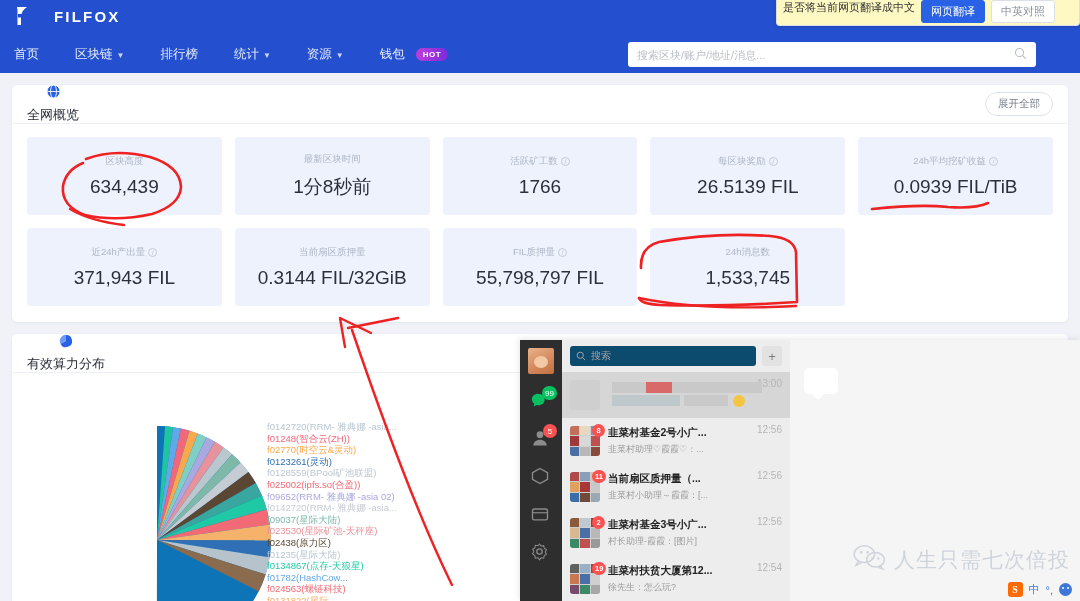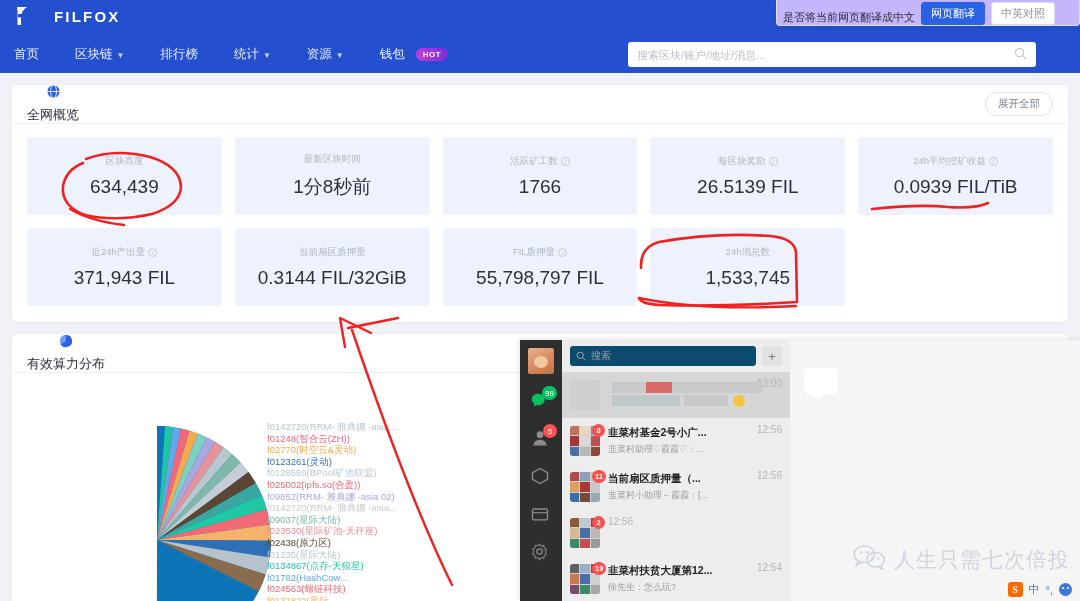--- a/index.html
+++ b/index.html
@@ -8,25 +8,25 @@
     overflow: hidden;
     background: #f0f2f7;
     font-family: "Liberation Sans", "DejaVu Sans", sans-serif;
   }
   #root { position: relative; width: 1080px; height: 601px; overflow: hidden; }
 
   
   .translate-bar {
     position: absolute; top: 0px; left: 776px;
     width: 304px; height: 26px;
-    background: #c4b5fd;
+    background: #fef9c3;
     border: 1px solid #dcdfe6;
     border-top: none;
     border-radius: 0 0 4px 4px;
-    display: flex; align-items: flex-end;
+    display: flex; align-items: flex-start;
     padding: 0 6px; gap: 6px;
     z-index: 60;
     box-shadow: 0 1px 4px rgba(0,0,0,.12);
   }
   .translate-text { font-size: 11px; color: #303133; white-space: nowrap; }
   .translate-btn {
     font-size: 11px; padding: 3px 9px; border-radius: 3px;
     white-space: nowrap; cursor: pointer;
   }
   .translate-btn.primary { background: #2a62e6; color: #fff; border: 1px solid #2a62e6; }
@@ -603,20 +603,24 @@
           <i style="background:#8a5a3a"></i>
             <i style="background:#c0c8d0"></i>
             <i style="background:#a83a3a"></i>
           <i style="background:#d8b890"></i>
             <i style="background:#4a6fa5"></i>
             <i style="background:#b8b8b8"></i>
           <i style="background:#3a8a6a"></i>
             <i style="background:#c05050"></i>
             <i style="background:#9a9a9a"></i>
         </div>
+        <div class="wx-txt">
+          <div class="wx-name">韭菜村基金3号小广...</div>
+          <div class="wx-msg">村长助理-霞霞：[图片]</div>
+        </div>
         <div class="wx-time">12:56</div>
         <div class="wx-badge">2</div>
       </div>
 
       <div class="wx-item">
         <div class="wx-thumb">
           <i style="background:#606060"></i>
             <i style="background:#9ab0c4"></i>
             <i style="background:#b04040"></i>
           <i style="background:#c87850"></i>

